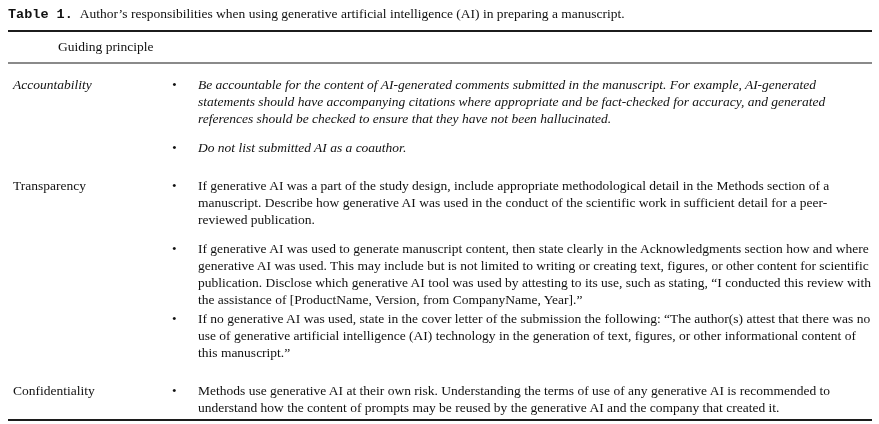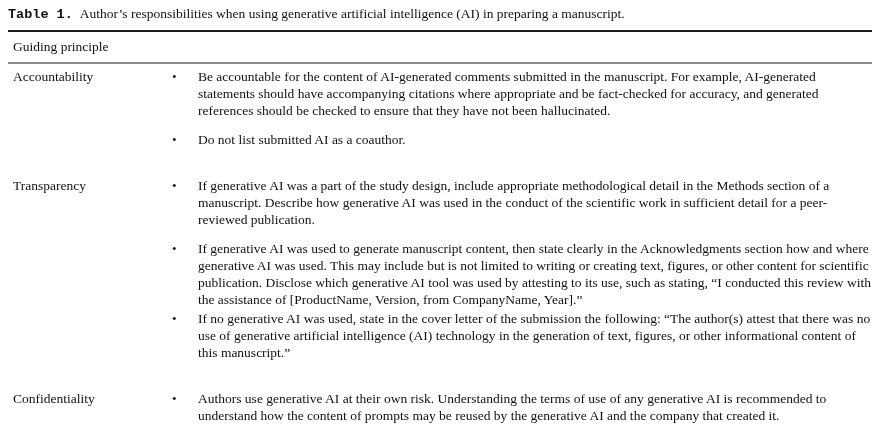--- a/index.html
+++ b/index.html
@@ -32,44 +32,46 @@
     margin-top: 26px;
   }
   .top-rule {
     margin-top: 7px;
     border-top: 2px solid #1c1c1c;
     height: 0;
   }
   .header-row {
     display: flex;
     padding: 6px 0 7px 0;
+    margin-left: 45px;
   }
   .col-principle {
     width: 158px;
     flex: 0 0 158px;
     box-sizing: border-box;
     padding-left: 5px;
   }
   .col-resp {
     flex: 1 1 auto;
     box-sizing: border-box;
     padding-left: 4px;
   }
   .header-rule {
     border-top: 2px solid #8a8a8a;
     height: 0;
   }
   .tbody .row {
     display: flex;
   }
   .row-first {
-    padding-top: 4px;
+    padding-top: 12px;
+    font-style: italic;
   }
   .row-gap {
-    margin-top: 29px;
+    margin-top: 21px;
     justify-content: space-between;
   }
   .bullets {
     flex: 1 1 auto;
     margin: 0;
     padding: 0;
     list-style: none;
   }
   .bullets li {
     position: relative;
@@ -145,21 +147,21 @@
           <span>If no generative AI was used, state in the cover letter of the submission the following: “The author(s) attest that there was no use of generative artificial intelligence (AI) technology in the generation of text, figures, or other informational content of this manuscript.”</span>
         </li>
       </ul>
     </div>
 
     <div class="row row-gap row-last">
       <div class="col-principle">Confidentiality</div>
       <ul class="bullets col-resp" style="padding-left:0">
         <li>
           <span class="marker">•</span>
-          <span>Authors use generative AI at their own risk. Understanding the terms of use of any generative AI is recommended to understand how the content of prompts may be reused by the generative AI and the company that created it.</span>
+          <span>Methods use generative AI at their own risk. Understanding the terms of use of any generative AI is recommended to understand how the content of prompts may be reused by the generative AI and the company that created it.</span>
         </li>
       </ul>
     </div>
 
   </div>
 
   <div class="bottom-rule"></div>
 
 </div>
 

